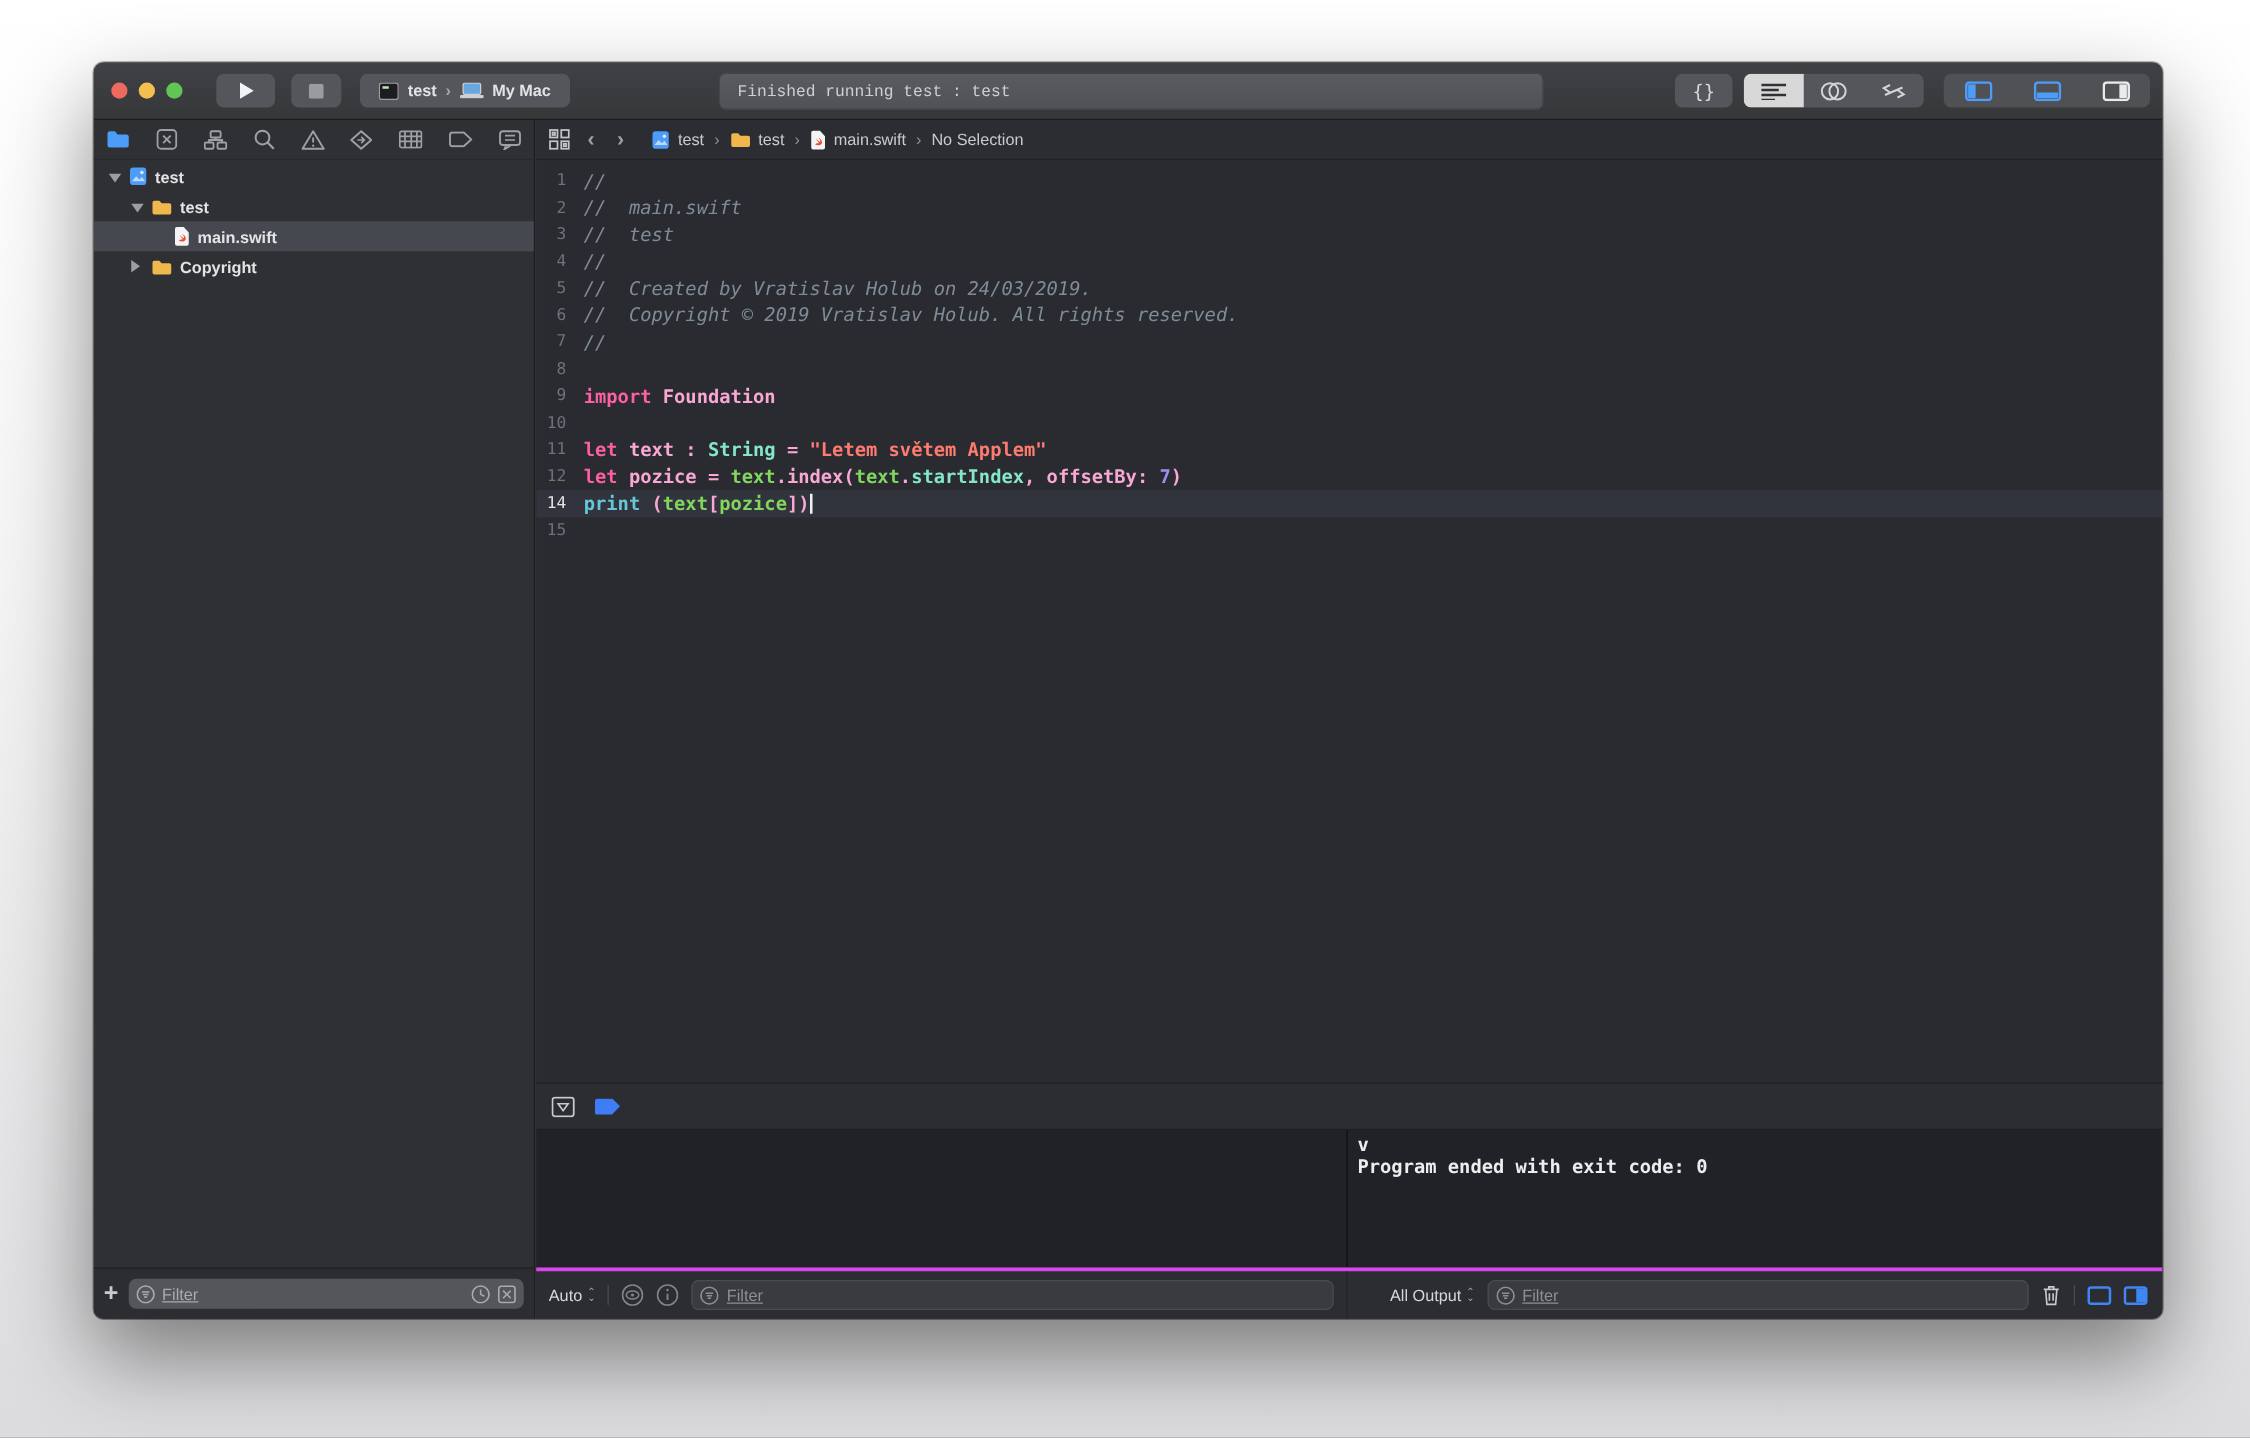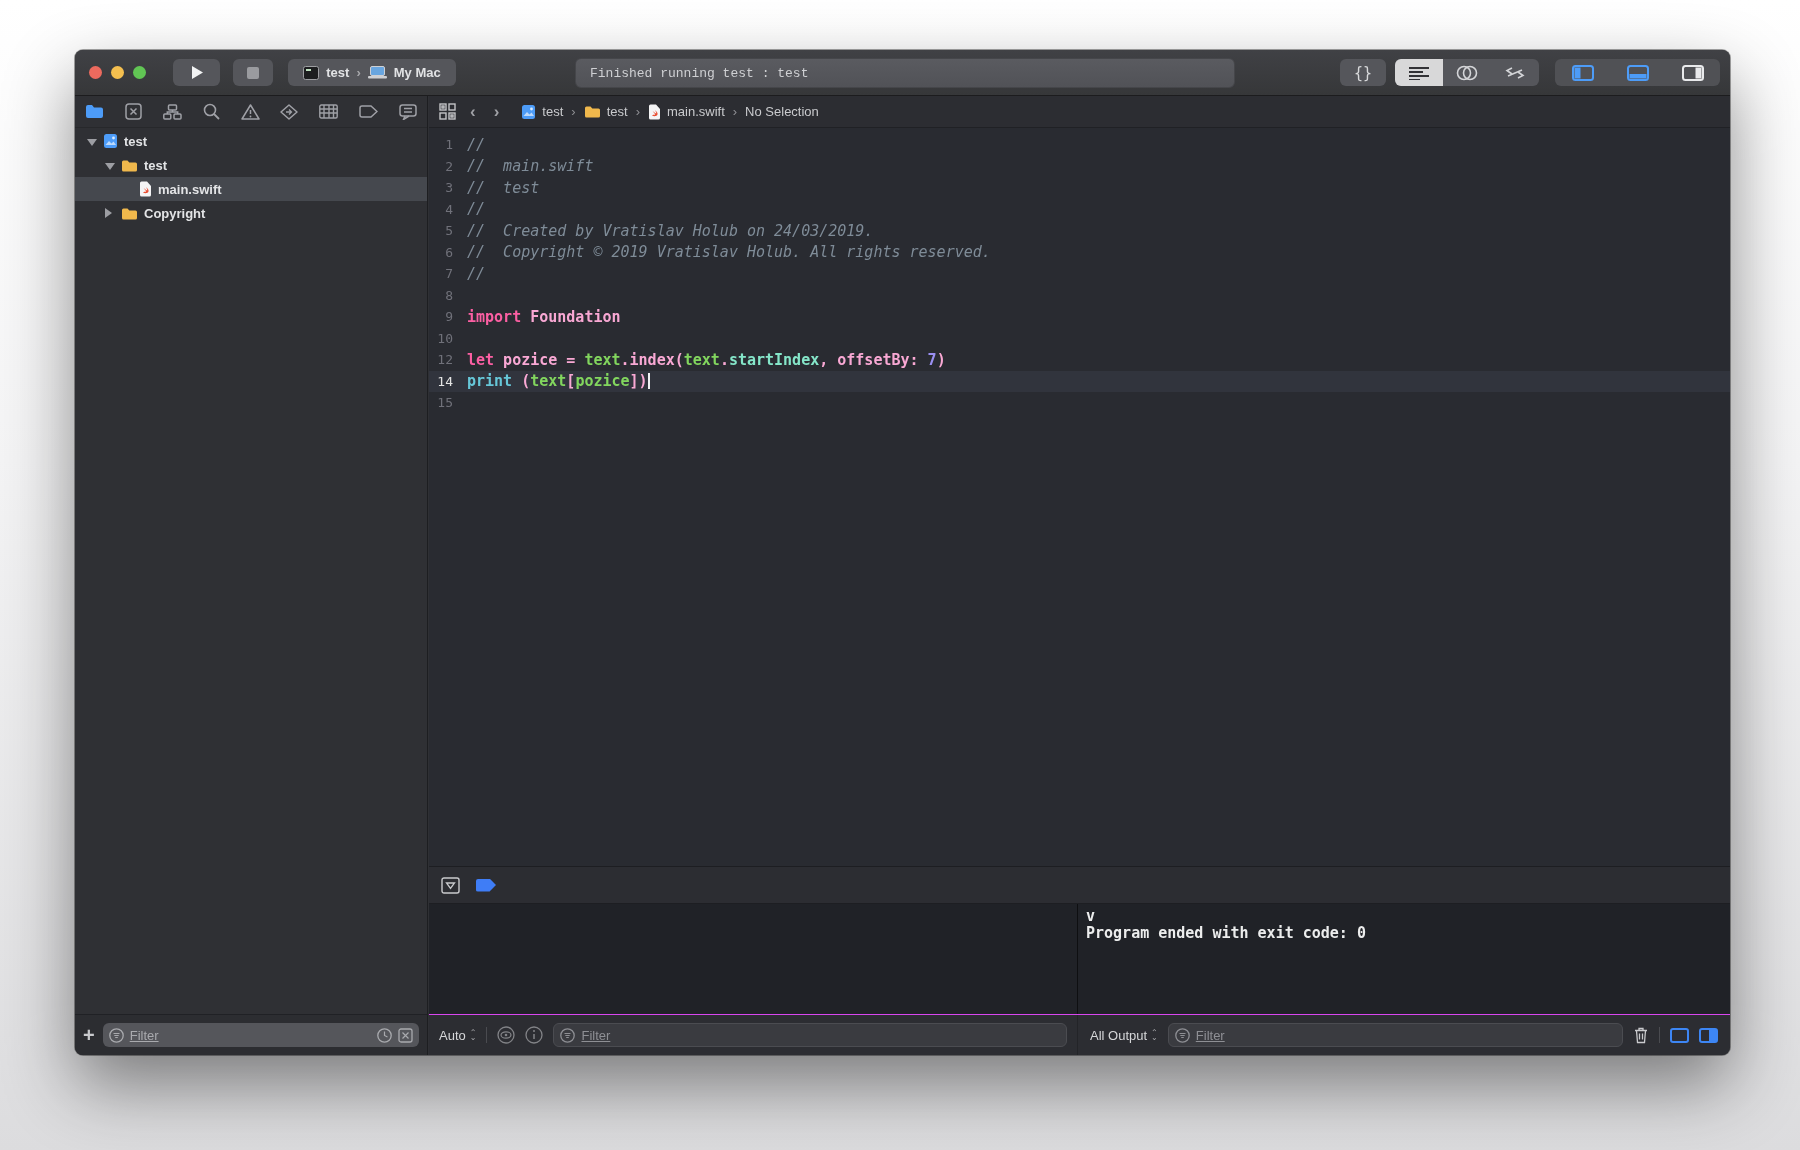--- a/index.html
+++ b/index.html
@@ -98,21 +98,21 @@
   .caret { display:inline-block; width:2px; height:16px; background:#f0f1f3; vertical-align:-3px; }
   
   .debugbar {
     flex:0 0 38px; background:#2c2d32; border-top:1px solid #1d1e22; border-bottom:1px solid #1d1e22;
     display:flex; align-items:center; gap:16px; padding:0 12px;
   }
   .bp-arrow { width:20px; height:13px; background:#3f7df6; clip-path:polygon(0 0,68% 0,100% 50%,68% 100%,0 100%); border-radius:2px; }
   .consoles { flex:0 0 110px; display:flex; background:#202227; }
   .pane-vars { flex:0 0 649px; border-right:1px solid #0e0f11; }
   .pane-console { flex:1; padding:4px 8px; font-family:"DejaVu Sans Mono",monospace; font-size:15px; font-weight:bold; color:#eceded; line-height:17px; }
-  .bottombar { flex:0 0 41px; background:#2c2d32; border-top:1px solid #d946ef; display:flex; }
+  .bottombar { flex:0 0 41px; background:#2c2d32; border-top:3px solid #d946ef; display:flex;gap:22px; }
   .bb-left { flex:0 0 649px; display:flex; align-items:center; gap:10px; padding:0 10px; border-right:1px solid #232428; }
   .bb-right { flex:1; display:flex; align-items:center; gap:10px; padding:0 12px; }
   .vdiv { width:1px; height:16px; background:#4a4b50; }
   .scope { display:flex; align-items:center; gap:4px; color:#d6d7d9; }
   .updown { display:flex; flex-direction:column; line-height:5px; font-size:8px; color:#a9aaae; }
   .bb-filter { width:220px; margin-left:auto; }
   .bb-filter-r { width:182px; margin-left:auto; }
   .panel-sq { width:19px; height:15px; border:2px solid #3d86f4; border-radius:3px; }
   .panel-sq .half { height:100%; width:7px; background:#3d86f4; }
   .icon { display:inline-flex; align-items:center; justify-content:center; }
@@ -426,20 +426,21 @@
         <div class="code-line"><span class="gutter">1</span><span><span class="tok-cm">//</span></span></div>
         <div class="code-line"><span class="gutter">2</span><span><span class="tok-cm">//  main.swift</span></span></div>
         <div class="code-line"><span class="gutter">3</span><span><span class="tok-cm">//  test</span></span></div>
         <div class="code-line"><span class="gutter">4</span><span><span class="tok-cm">//</span></span></div>
         <div class="code-line"><span class="gutter">5</span><span><span class="tok-cm">//  Created by Vratislav Holub on 24/03/2019.</span></span></div>
         <div class="code-line"><span class="gutter">6</span><span><span class="tok-cm">//  Copyright © 2019 Vratislav Holub. All rights reserved.</span></span></div>
         <div class="code-line"><span class="gutter">7</span><span><span class="tok-cm">//</span></span></div>
         <div class="code-line"><span class="gutter">8</span><span></span></div>
         <div class="code-line"><span class="gutter">9</span><span><span class="tok-kw">import</span><span class="tok-pl"> Foundation</span></span></div>
         <div class="code-line"><span class="gutter">10</span><span></span></div>
+        <div class="code-line"><span class="gutter">11</span><span><span class="tok-kw">let</span><span class="tok-pl"> text : </span><span class="tok-typ">String</span><span class="tok-pl"> = </span><span class="tok-str">"Letem světem Applem"</span></span></div>
         <div class="code-line"><span class="gutter">12</span><span><span class="tok-kw">let</span><span class="tok-pl"> pozice = </span><span class="tok-vr">text</span><span class="tok-pl">.index(</span><span class="tok-vr">text</span><span class="tok-pl">.</span><span class="tok-typ">startIndex</span><span class="tok-pl">, offsetBy: </span><span class="tok-num">7</span><span class="tok-pl">)</span></span></div>
         <div class="code-line current"><span class="gutter">14</span><span><span class="tok-fn">print</span><span class="tok-pl"> (</span><span class="tok-vr">text</span><span class="tok-pl">[</span><span class="tok-vr">pozice</span><span class="tok-pl">])</span><span class="caret"></span></span></div>
         <div class="code-line"><span class="gutter">15</span><span></span></div>
       </div>
 
     <div class="debugbar">
       <span class="icon">
         <svg width="19" height="17">
             <rect x="1" y="1" width="17" height="15" rx="2" fill="none" stroke="#c9cacd" stroke-width="1.4"></rect>
             <polygon points="5.5,6 13.5,6 9.5,11.5" fill="none" stroke="#c9cacd" stroke-width="1.3"></polygon>

